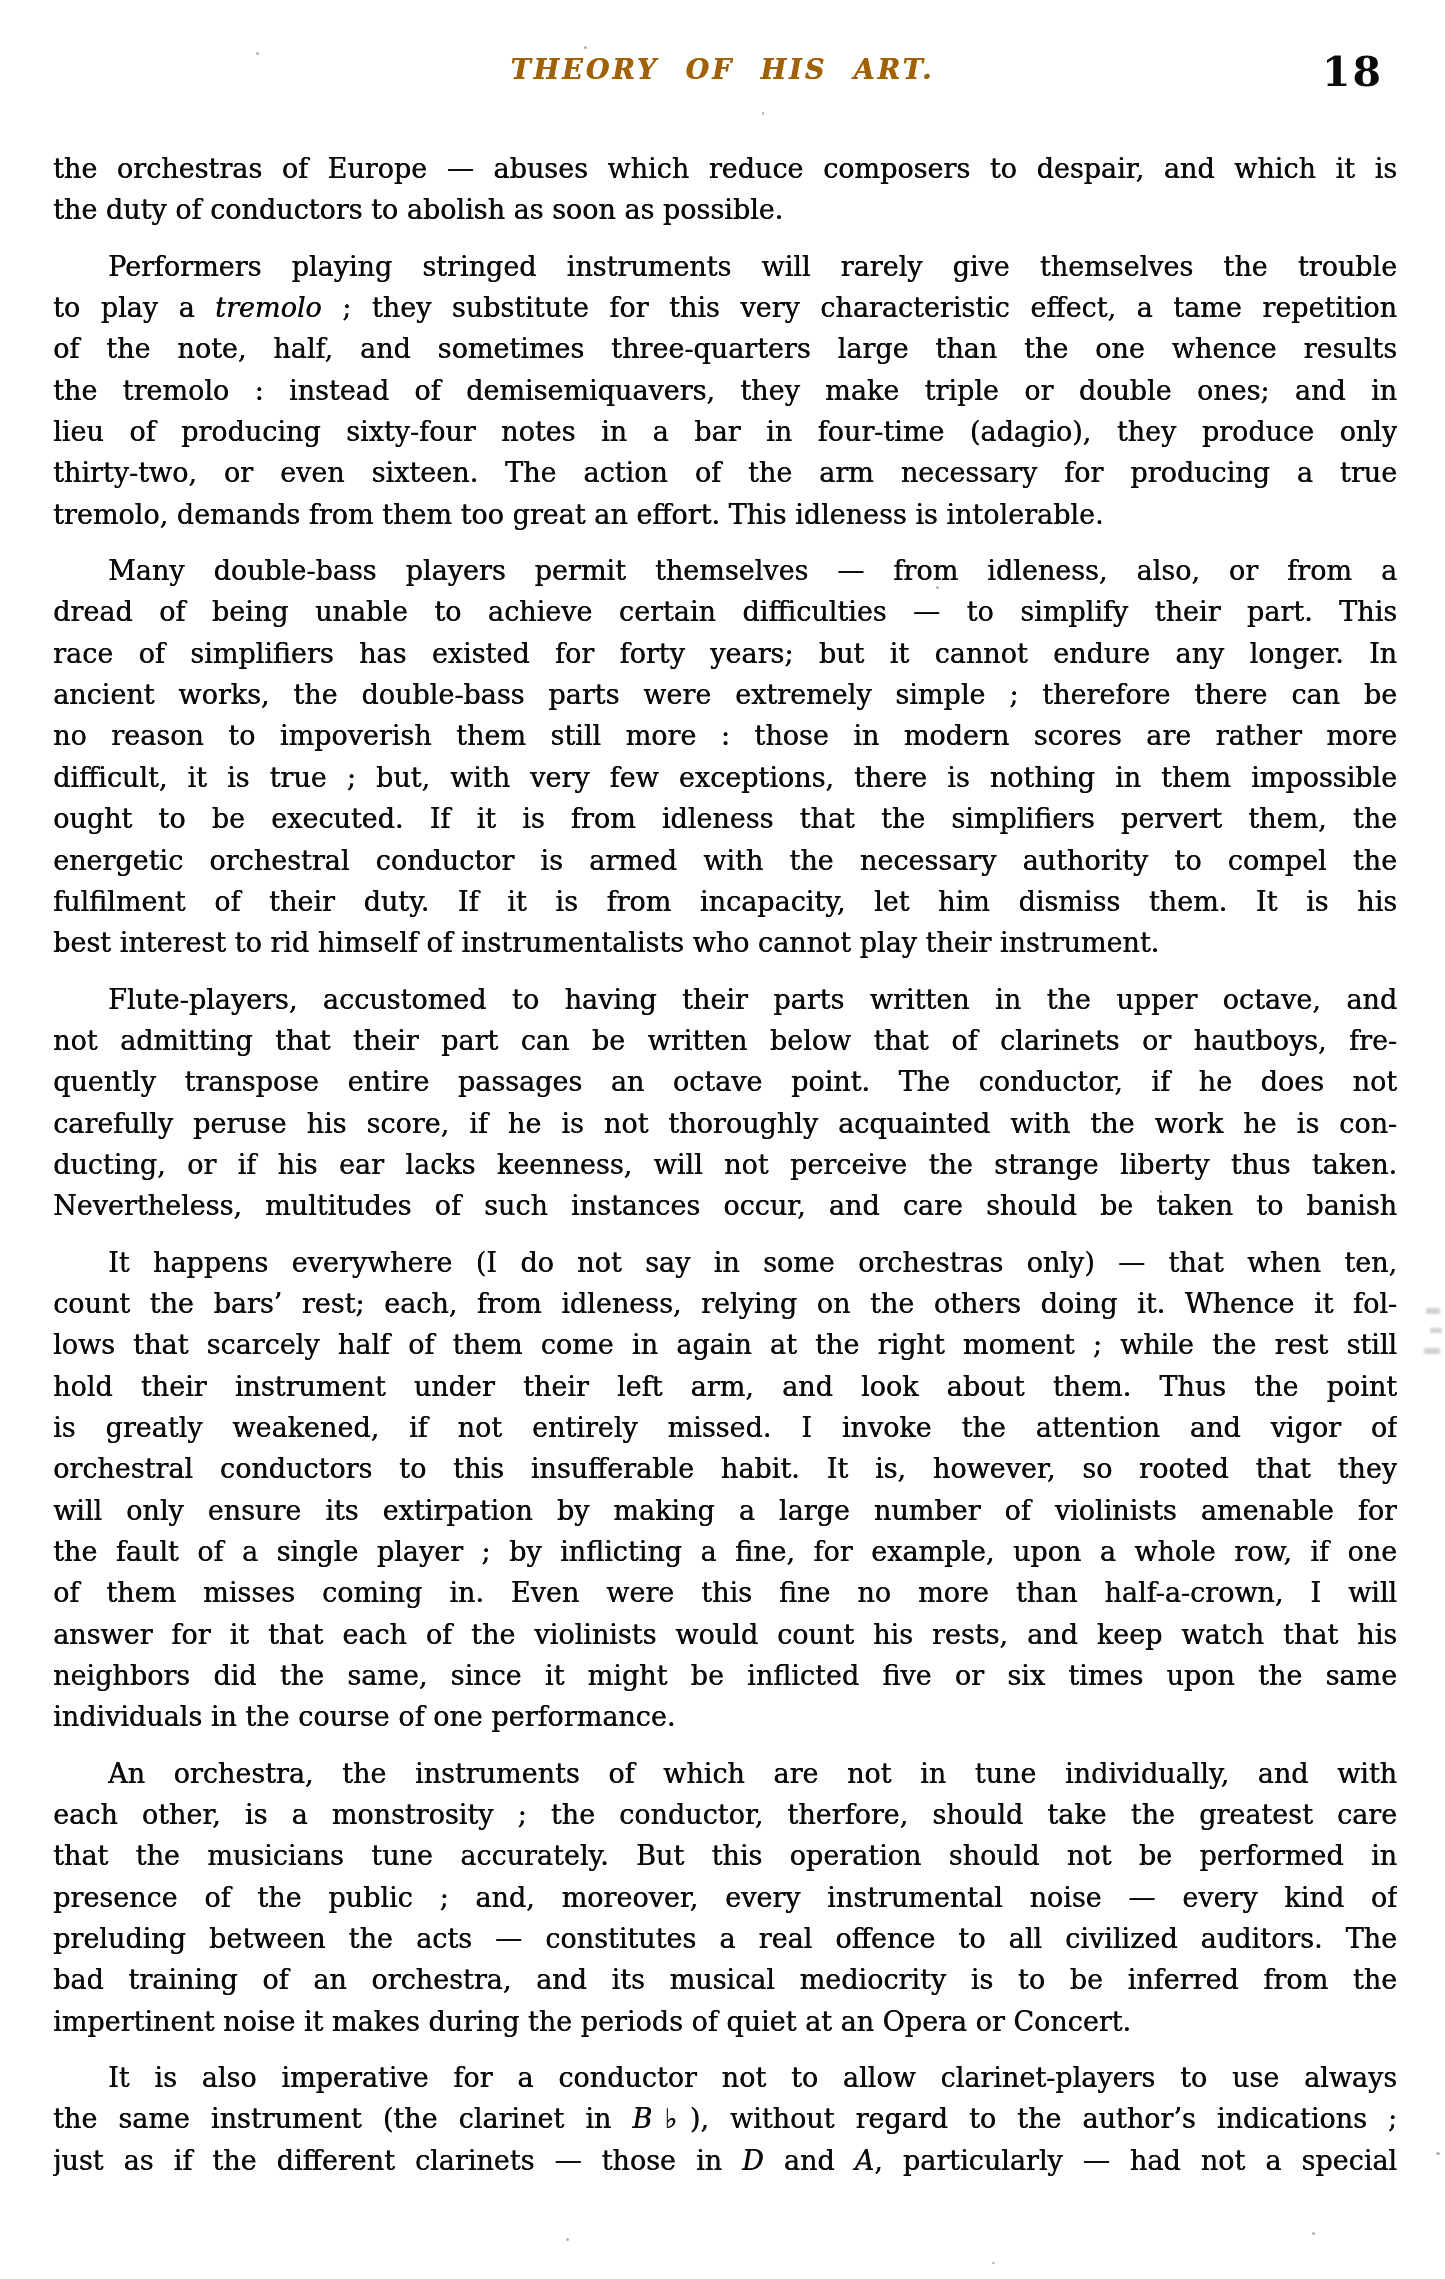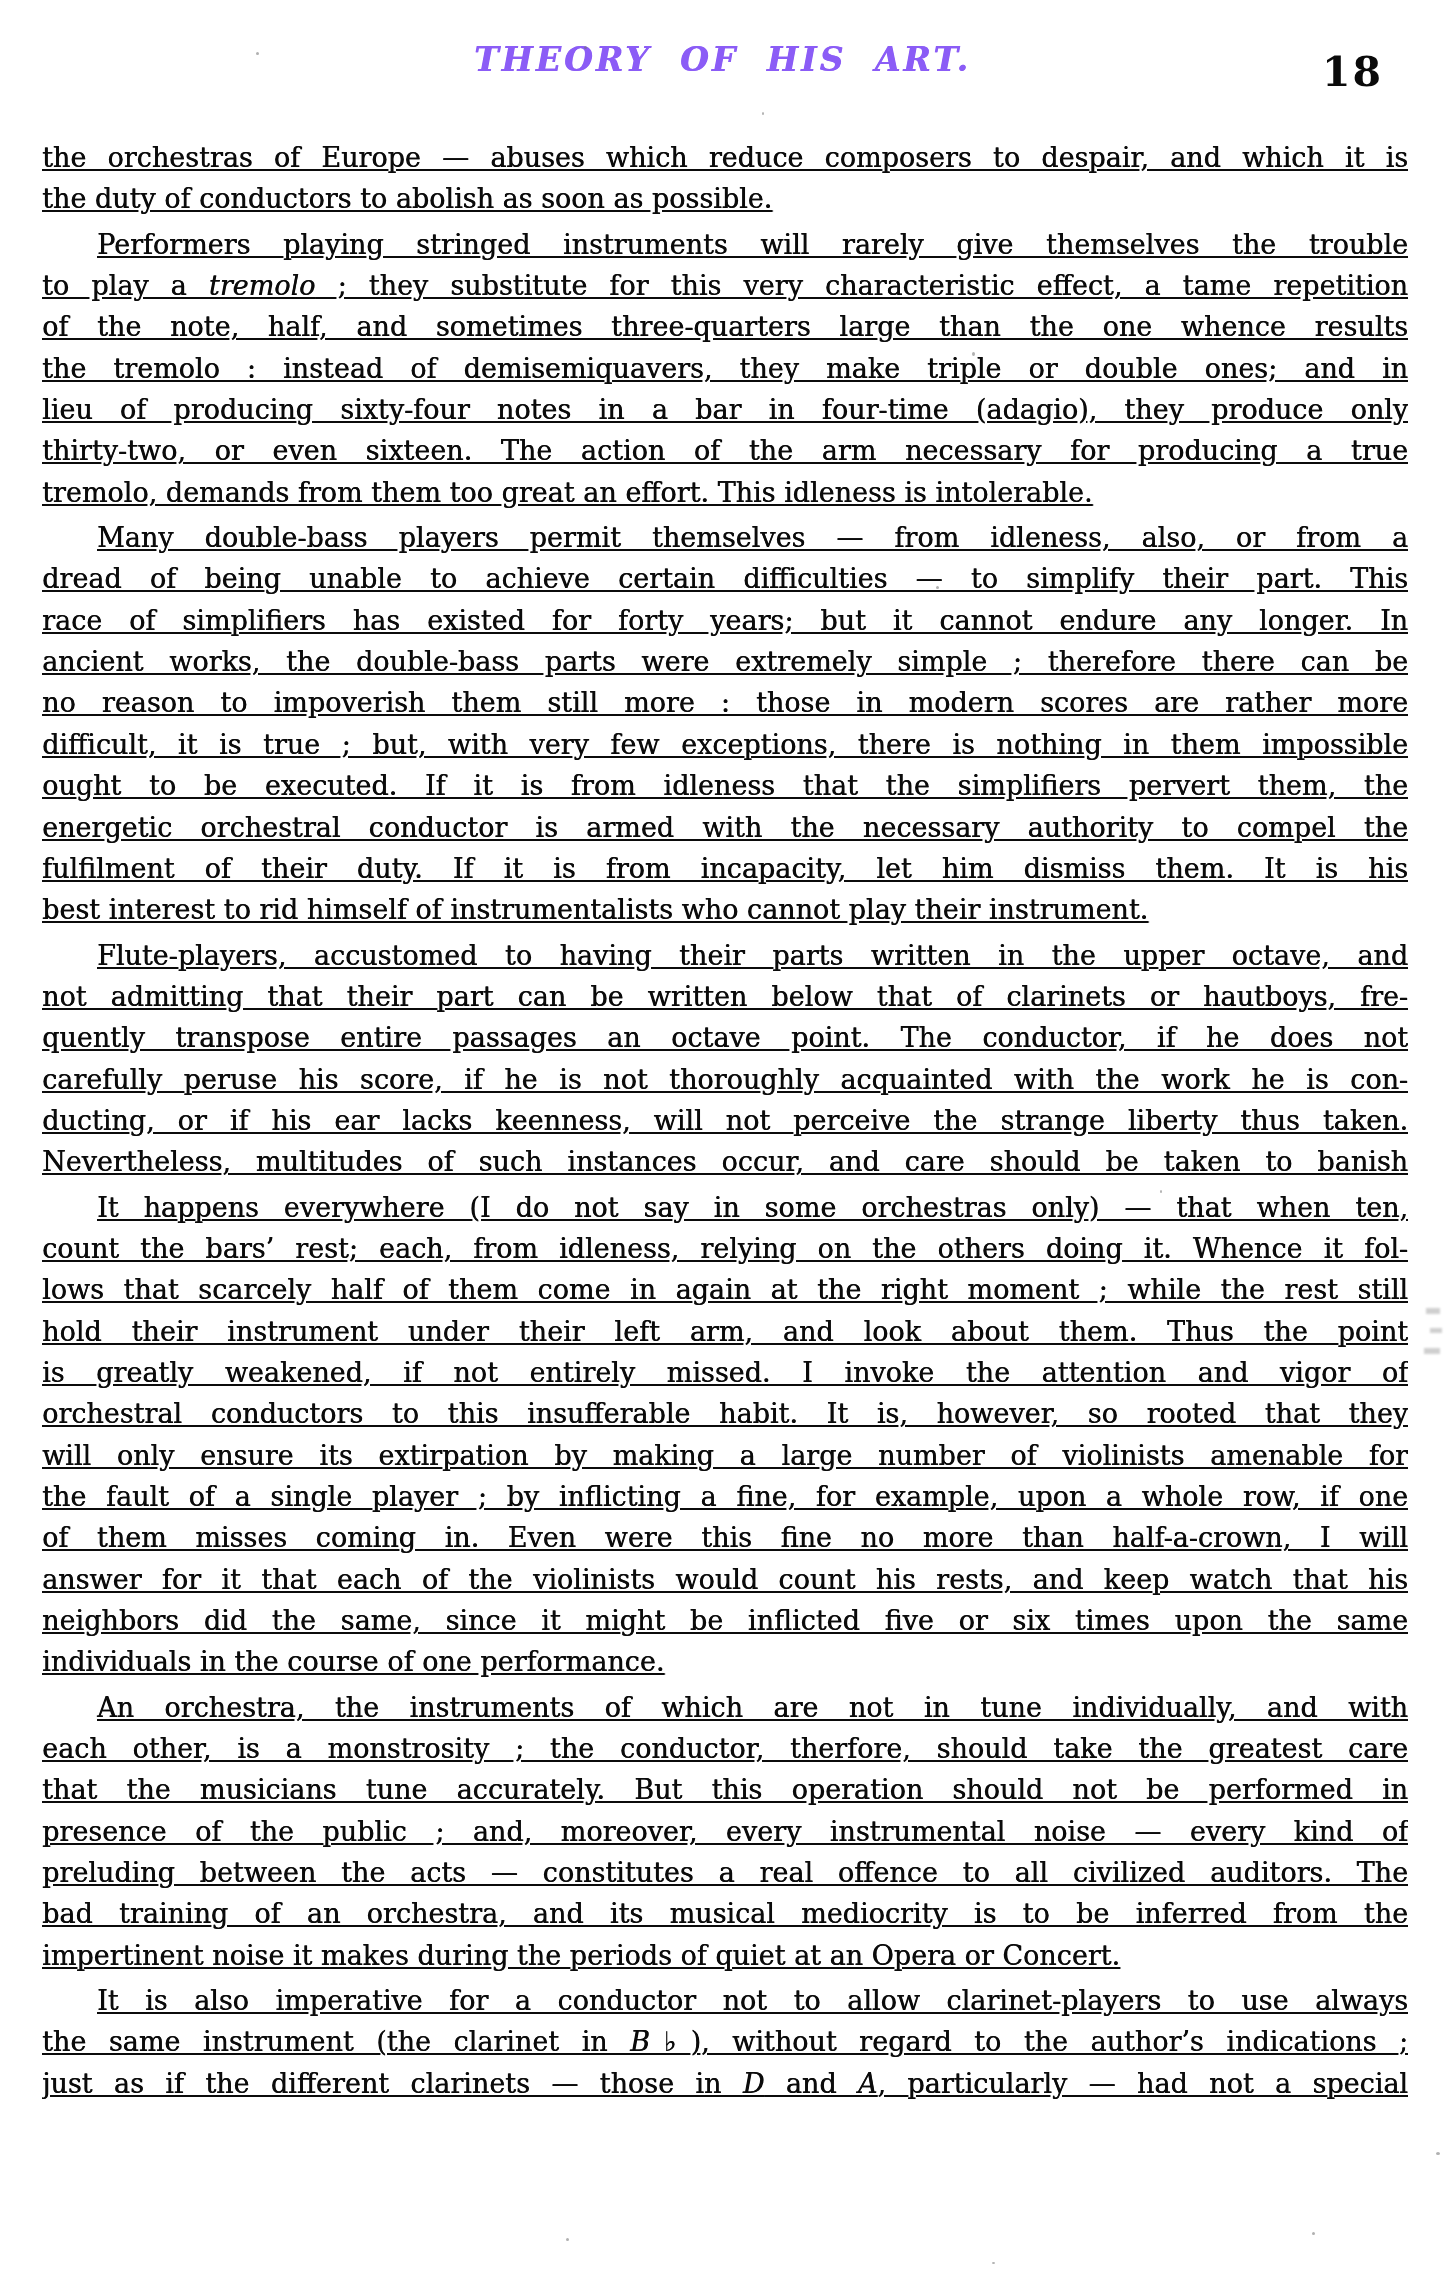--- a/index.html
+++ b/index.html
@@ -11,50 +11,50 @@
     position: relative;
     width: 1445px;
     height: 2279px;
     background: #ffffff;
     overflow: hidden;
     font-family: "DejaVu Serif", "Liberation Serif", serif;
     color: #0b0b0b;
   }
   .running-head {
     position: absolute;
-    top: 40px;
+    top: 54px;
     left: 0;
     width: 100%;
     text-align: center;
     font-style: italic;
     font-weight: bold;
-    font-size: 33px;
+    font-size: 27px;
     letter-spacing: 3px;
     word-spacing: 14px;
-    color: #8b5cf6;
+    color: #a16207;
     text-shadow: 0.5px 0 currentColor;
   }
   .page-number {
     position: absolute;
     top: 48px;
     right: 62px;
     font-size: 41px;
     font-weight: bold;
     letter-spacing: 2px;
     color: #0a0a0a;
   }
   .page-body {
     position: absolute;
     top: 133px;
     left: 38px;
     width: 1374px;
     font-size: 27px;
     text-shadow: 0.45px 0 currentColor;
   }
-  .para { margin: 4px; text-decoration: underline; }
+  .para { margin: 15px; }
   .line {
     height: 41.35px;
     line-height: 41.35px;
     text-align: justify;
     overflow: hidden;
     white-space: nowrap;
   }
   .line.just {
     white-space: normal;
     text-align-last: justify;

